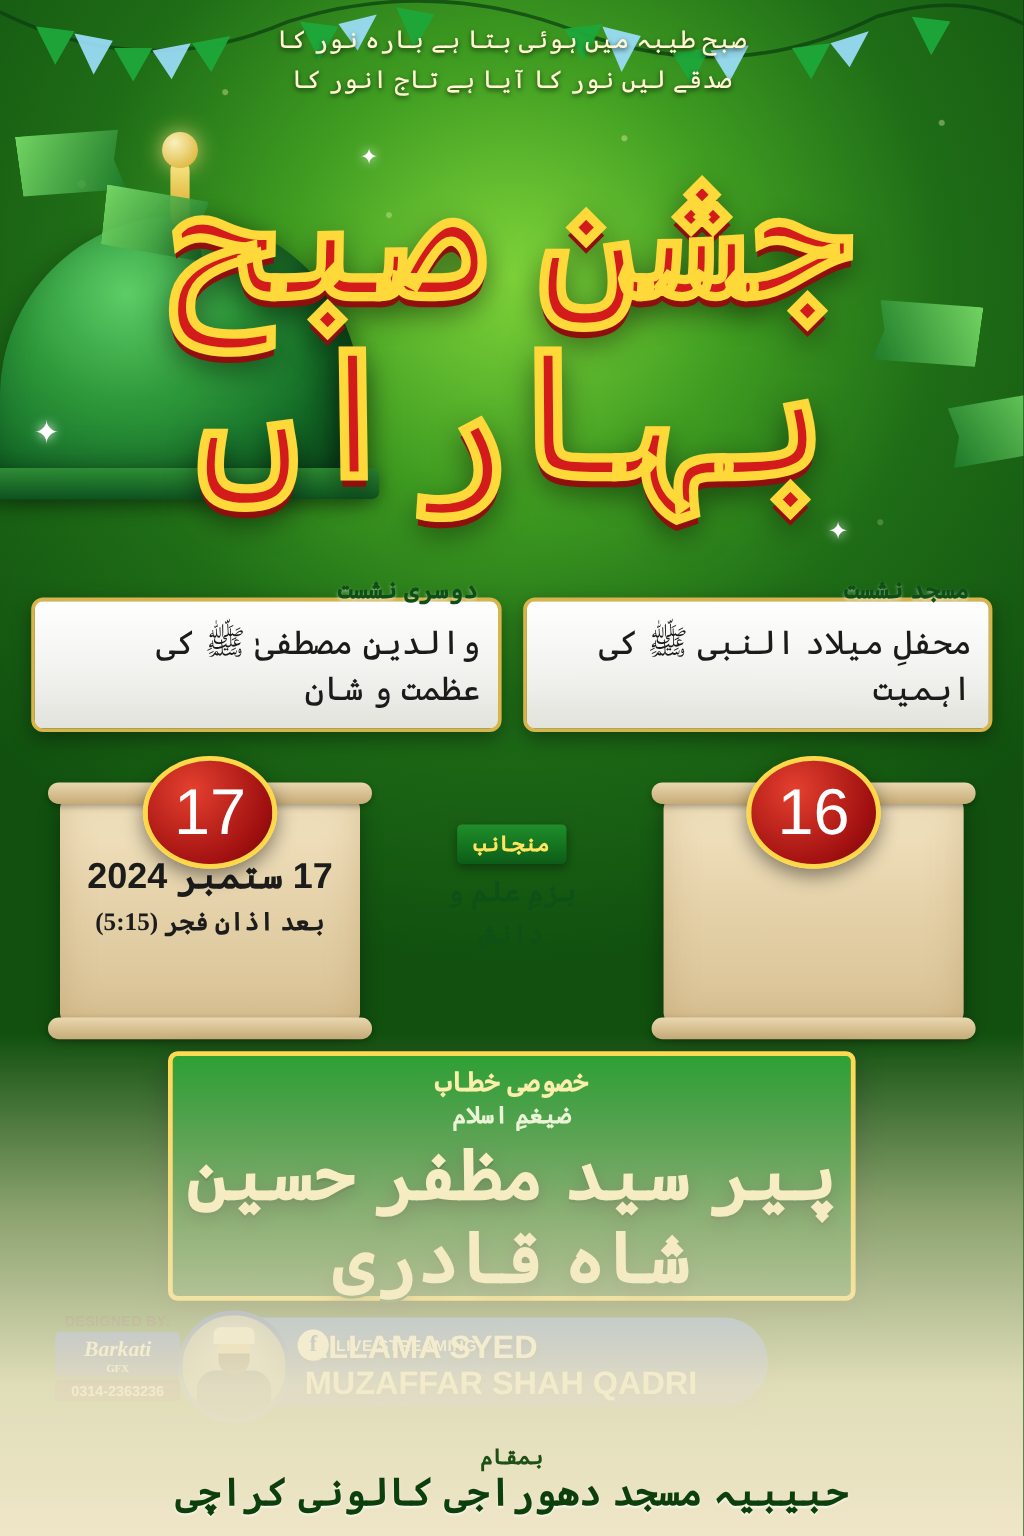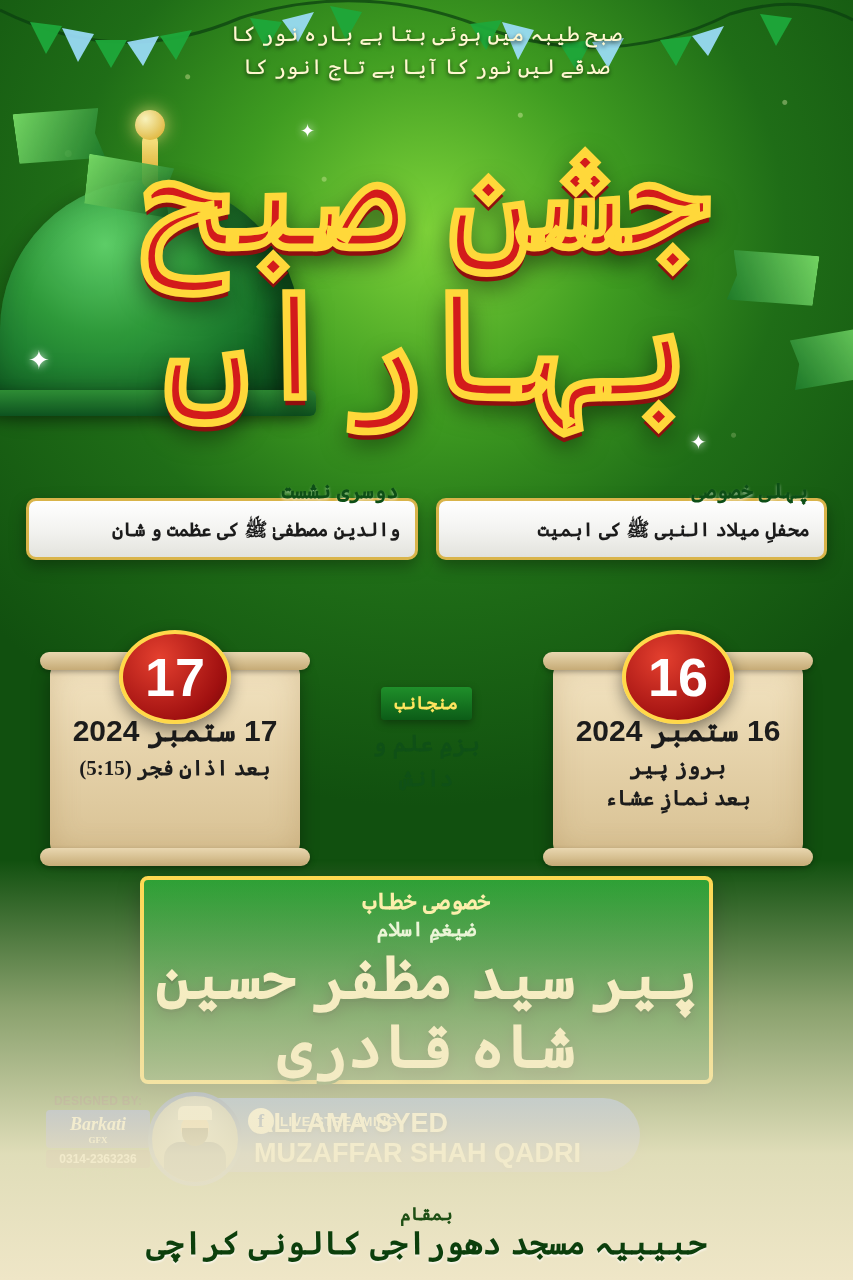--- a/index.html
+++ b/index.html
@@ -135,21 +135,21 @@
     box-shadow: 0 6px 16px rgba(0,0,0,.35);
     padding: 16px 14px 14px;
     direction: rtl;
   }
   .session-tag {
     position:absolute; top: -22px; right: 16px;
     color:#0d4f16; font-size: 21px; font-weight:bold;
     text-shadow: 0 2px 3px rgba(255,255,255,.5);
   }
   .session-text {
-    font-size: 19px; font-weight: bold; color:#1b1b1b; line-height:1.35;margin-left:15px;
+    font-size: 28px; font-weight: normal; color:#1b1b1b; line-height:1.35;margin-left:15px;
   }
 
   
   .dates {
     position:absolute; top: 636px; left: 40px; right: 40px; height: 230px;
   }
   .scroll {
     position:absolute; top: 28px;
     width: 250px; height: 190px;
     background: linear-gradient(180deg,#f3e4c2 0%, #e6d3ab 45%, #d8c193 100%);
@@ -165,21 +165,21 @@
   }
   .scroll:before { top:-12px; }
   .scroll:after { bottom:-12px; }
   .scroll.right { right: 10px; }
   .scroll.left  { left: 10px; }
   .badge {
     position:absolute; top: -34px; left: 50%; transform: translateX(-50%);
     width: 104px; height: 86px; border-radius: 50%;
     background: radial-gradient(circle at 35% 28%, #e4402f, #a01010 70%, #6d0606 100%);
     border: 4px solid #ffd84a;
-    color:#fff; font-size: 54px; font-weight:bold;
+    color:#fff; font-size: 54px; font-weight:normal;
     display:flex; align-items:center; justify-content:center;
     box-shadow: 0 6px 16px rgba(0,0,0,.45);
     z-index: 3;
   }
   .scroll-body { padding: 48px 12px 10px; color:#1c1c1c; }
   .scroll-date { font-size: 30px; font-weight:bold; line-height:1.25; }
   .scroll-day  { font-size: 22px; font-weight:bold; margin-top: 4px; }
   .scroll-time { font-size: 21px; font-weight:bold; margin-top: 6px; font-family: Liberation Serif, serif; }
 
   .center-tag {
@@ -319,37 +319,32 @@
     <span>صبح طیبہ میں ہوئی بتا ہے بارہ نور کا</span>
     <span>صدقے لیں نور کا آیا ہے تاج انور کا</span>
   </div>
 
   <div class="title-block">
     <div class="title-main">جشن صبح بہاراں</div>
   </div>
 
   <div class="sessions">
     <div class="session">
-      <div class="session-tag">پہلی خصوصی</div>
+      <div class="session-tag">مسجد نشست</div>
       <div class="session-text">محفلِ میلاد النبی ﷺ کی اہمیت</div>
     </div>
     <div class="session">
       <div class="session-tag">دوسری نشست</div>
       <div class="session-text">والدینِ مصطفیٰ ﷺ کی عظمت و شان</div>
     </div>
   </div>
 
   <div class="dates">
     <div class="scroll right">
       <div class="badge">16</div>
-      <div class="scroll-body">
-        <div class="scroll-date">16 ستمبر 2024</div>
-        <div class="scroll-day">بروز پیر</div>
-        <div class="scroll-time">بعد نمازِ عشاء</div>
-      </div>
     </div>
 
     <div class="center-tag">
       <div class="center-chip">منجانب</div>
       <div>بزمِ علم و</div>
       <div>دانش</div>
     </div>
 
     <div class="scroll left">
       <div class="badge">17</div>

